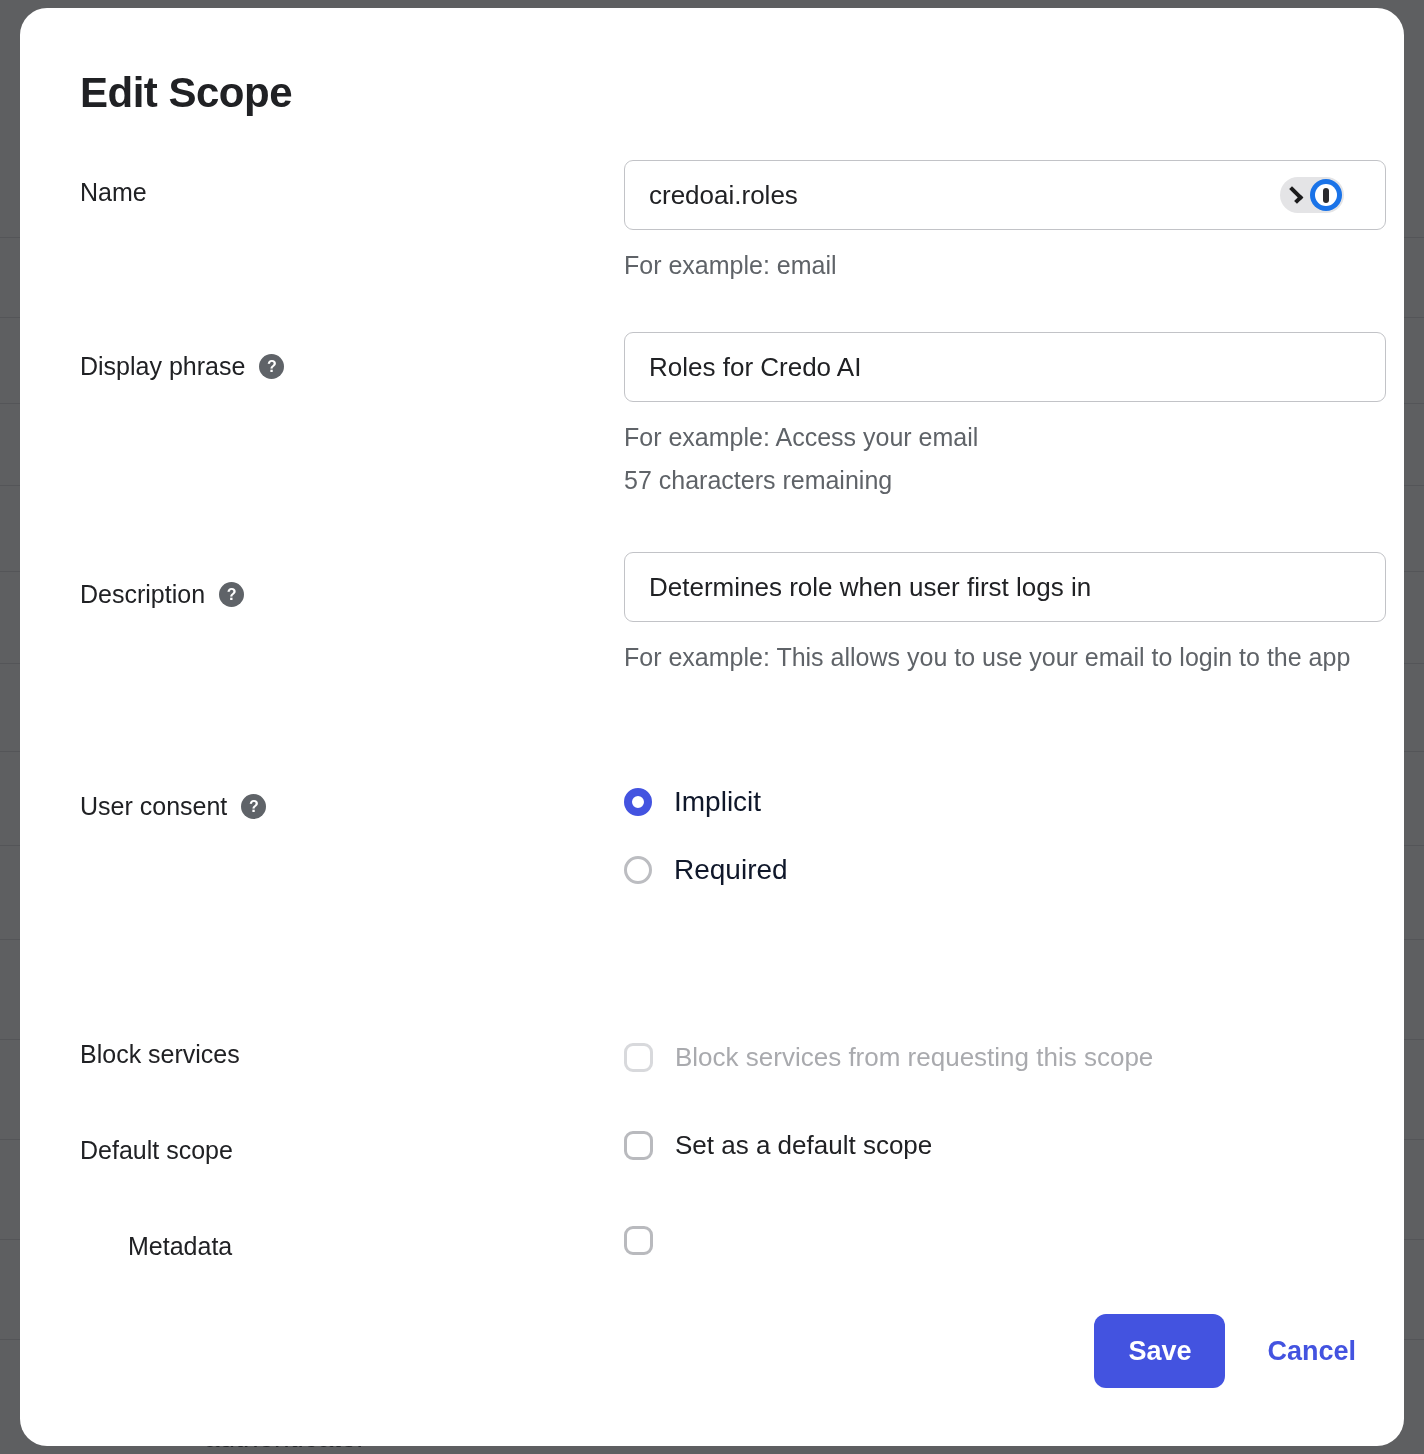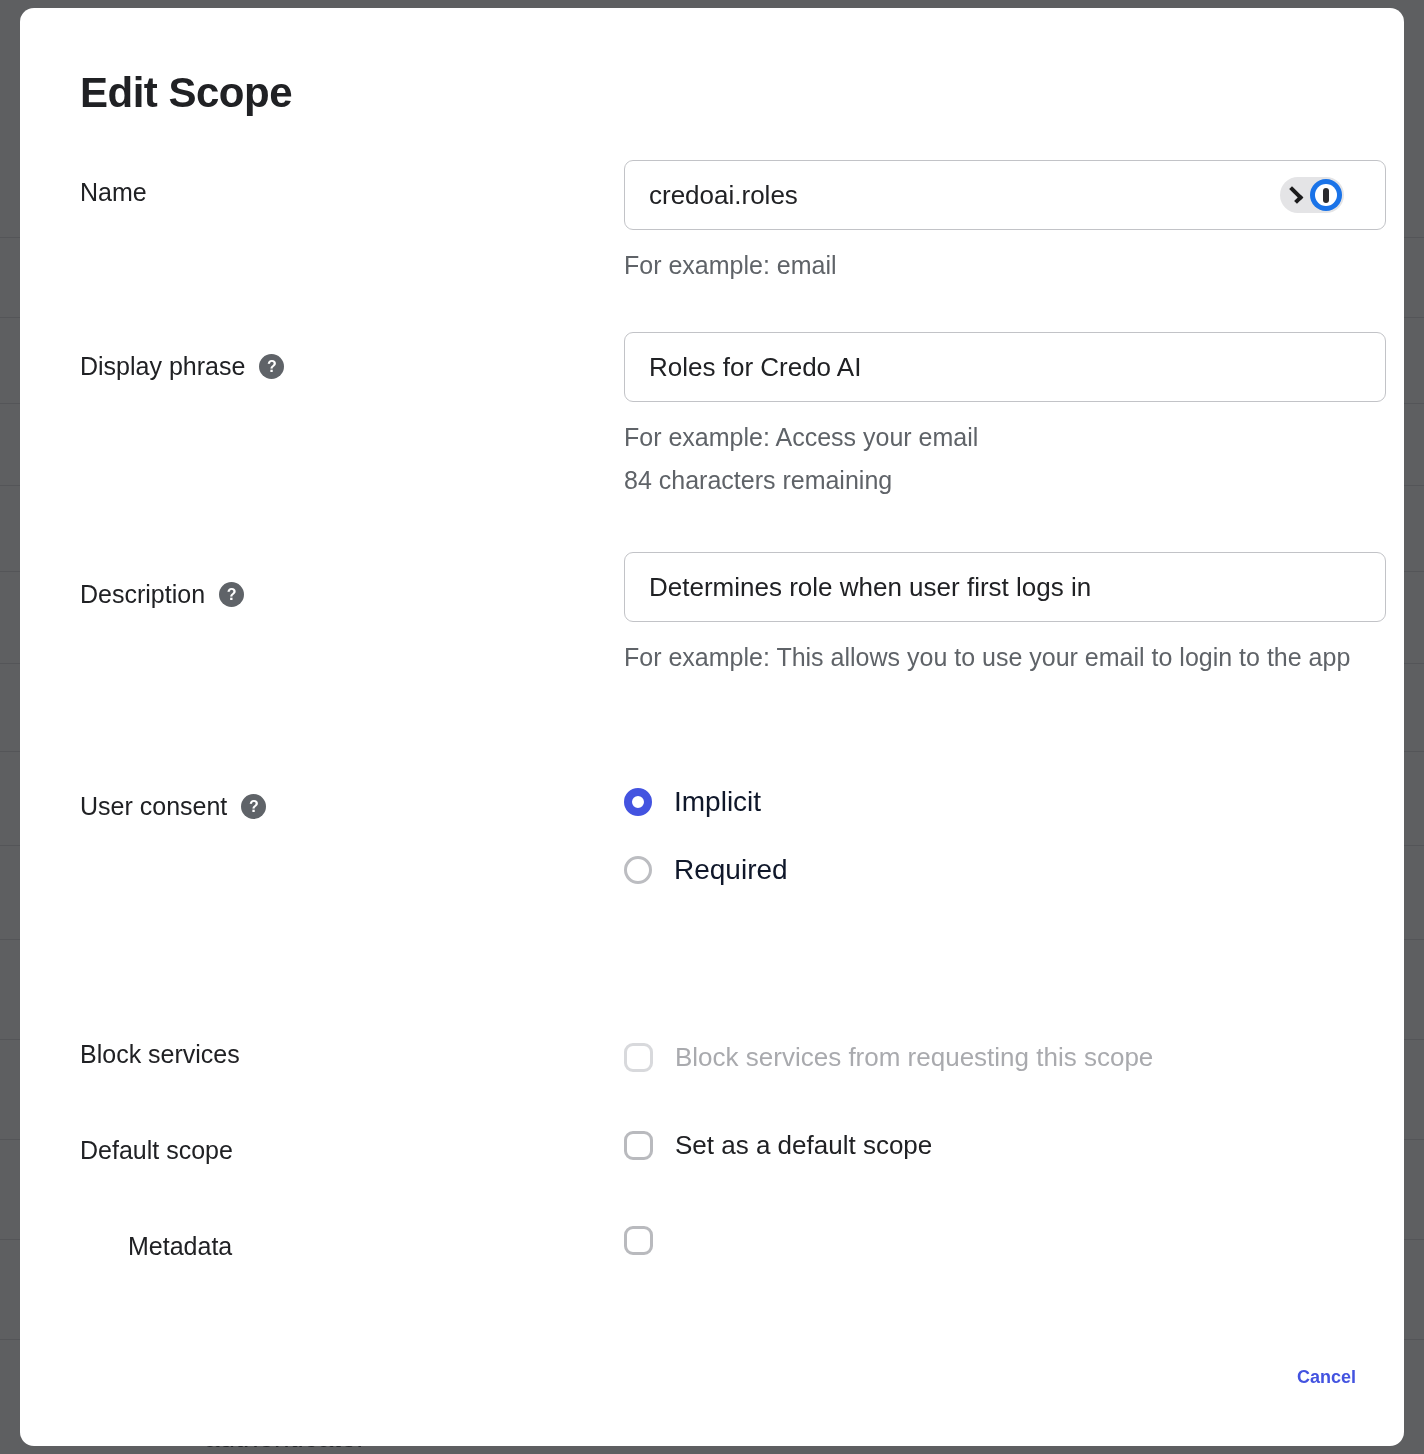--- a/index.html
+++ b/index.html
@@ -46,21 +46,21 @@
   }
 
   
   #modal {
     position: absolute;
     left: 20px;
     top: 8px;
     width: 1384px;
     height: 1438px;
     background: #ffffff;
-    border-radius: 14px;
+    border-radius: 27px;
     overflow: hidden;
   }
   #modal-inner {
     position: absolute;
     inset: 0;
     padding: 48px 40px 0 40px;
   }
 
   .dialog-title {
     font-size: 42px;
@@ -251,21 +251,21 @@
     font-weight: bold;
     padding: 0 34px;
     height: 74px;
     cursor: pointer;
   }
   .btn-cancel {
     background: transparent;
     border: none;
     color: #4353e0;
     font-family: "Liberation Sans", sans-serif;
-    font-size: 18px;
+    font-size: 27px;
     font-weight: bold;
     cursor: pointer;
     padding: 0 8px;
   }
 </style>
 </head>
 <body>
 
 <div id="backdrop-page">
   <div class="bg-row" style="top:150px;height:88px;"></div>
@@ -308,21 +308,21 @@
     </div>
 
     <div class="form-row" style="top:324px;">
       <div class="row-label" style="top:20px;">
         <span>Display phrase</span>
         <span class="help-icon">?</span>
       </div>
       <div class="field-col">
         <input class="text-input" type="text" value="Roles for Credo AI" style="">
         <div class="hint">For example: Access your email</div>
-        <div class="hint">84 characters remaining</div>
+        <div class="hint">57 characters remaining</div>
       </div>
     </div>
 
     <div class="form-row" style="top:544px;">
       <div class="row-label" style="top:28px;">
         <span>Description</span>
         <span class="help-icon">?</span>
       </div>
       <div class="field-col">
         <input class="text-input" type="text" value="Determines role when user first logs in" style="">
@@ -376,17 +376,18 @@
         <span>Metadata</span>
       </div>
       <div class="field-col" style="left:544px;top:4px;">
         <div class="check-item">
           <span class="check-mark"></span>
         </div>
       </div>
     </div>
 
     <div id="footer">
+      <button class="btn-save">Save</button>
       <button class="btn-cancel">Cancel</button>
     </div>
 
   </div>
 </div>
 
 </body></html>

